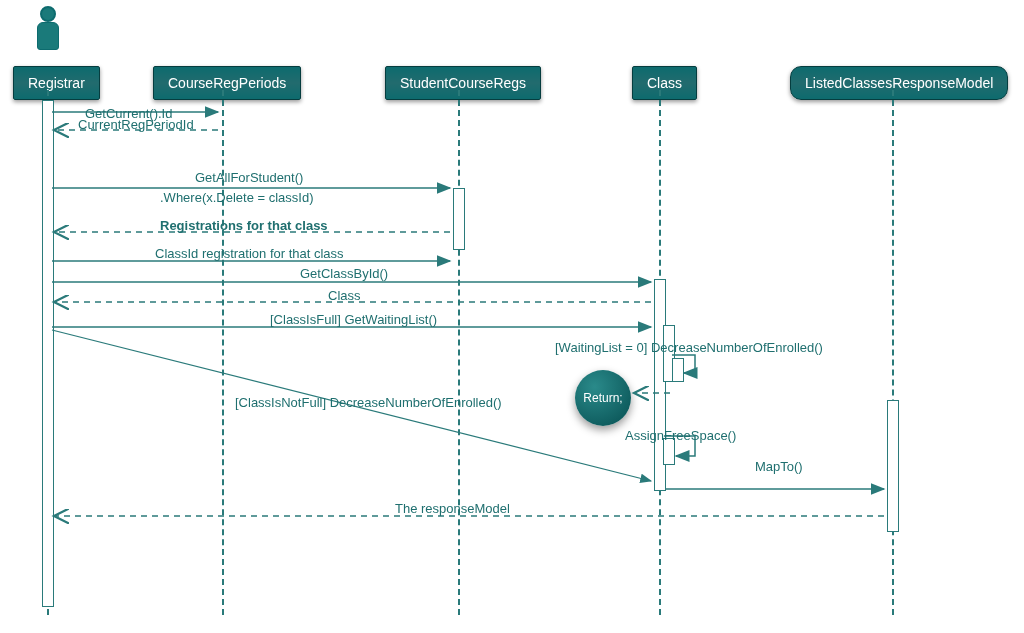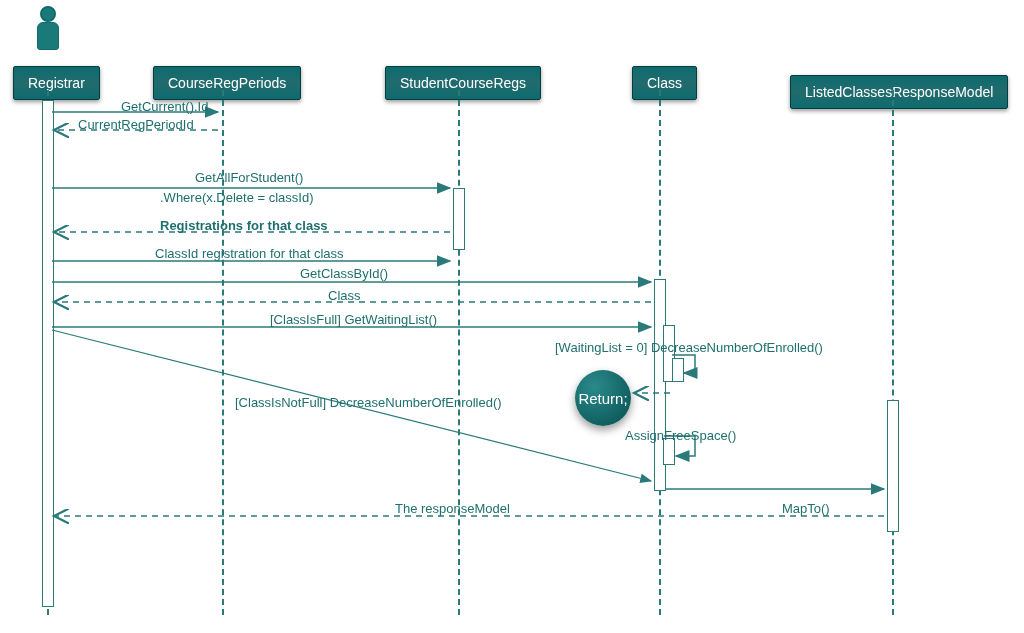--- a/index.html
+++ b/index.html
@@ -56,21 +56,21 @@
     position: absolute;
     width: 56px;
     height: 56px;
     border-radius: 50%;
     background: radial-gradient(circle at 35% 30%, #2a8a8a, #0d5a5c 80%);
     box-shadow: 0 4px 8px rgba(0,0,0,0.4);
     color: #fff;
     display: flex;
     align-items: center;
     justify-content: center;
-    font-size: 15px;
+    font-size: 12px;
   }
   .actor-head {
     position: absolute;
     width: 12px;
     height: 12px;
     border: 2px solid #0d6b6e;
     background: #1a7a7a;
     border-radius: 50%;
   }
   .actor-body {
@@ -85,21 +85,21 @@
 </head>
 <body>
 
 <div class="actor-head" style="left:40px; top:6px;"></div>
 <div class="actor-body" style="left:37px; top:22px;"></div>
 
 <div class="participant-box" style="left:13px; top:55px;"><span>Registrar</span></div>
 <div class="participant-box" style="left:153px; top:55px;"><span>CourseRegPeriods</span></div>
 <div class="participant-box" style="left:385px; top:55px;text-align:center;"><span>StudentCourseRegs</span></div>
 <div class="participant-box" style="left:632px; top:55px;"><span>Class</span></div>
-<div class="participant-box" style="left:790px; top:64px;"><span>ListedClassesResponseModel</span></div>
+<div class="participant-box" style="left:790px; top:55px;border-radius:11px;"><span>ListedClassesResponseModel</span></div>
 
 <div class="lifeline" style="left:47px;"></div>
 <div class="lifeline" style="left:222px;"></div>
 <div class="lifeline" style="left:458px;"></div>
 <div class="lifeline" style="left:659px;"></div>
 <div class="lifeline" style="left:892px;"></div>
 
 <div class="activation" style="left:47px; top:100px; height:505px;"></div>
 <div class="activation" style="left:458px; top:188px; height:60px;"></div>
 <div class="activation" style="left:659px; top:279px; height:210px;"></div>
@@ -139,26 +139,26 @@
 
   <path d="M664 436 L695 436 L695 456 L676 456" fill="none" stroke="#2a7a7a" stroke-width="1.5" marker-end="url(#solidArrow)"></path>
 
   <line x1="52" y1="330" x2="651" y2="481" stroke="#2a7a7a" stroke-width="1.2" marker-end="url(#solidArrow)"></line>
 
   <line x1="665" y1="489" x2="884" y2="489" stroke="#2a7a7a" stroke-width="1.5" marker-end="url(#solidArrow)"></line>
 
   <line x1="884" y1="516" x2="54" y2="516" stroke="#2a7a7a" stroke-width="1.5" stroke-dasharray="6,5" marker-end="url(#openArrow)"></line>
 </svg>
 
-<div class="msg-label" style="left:85px; top:99px;margin-left:36px;">GetCurrent().Id</div>
+<div class="msg-label" style="left:85px; top:106px;">GetCurrent().Id</div>
 <div class="msg-label" style="left:78px; top:117px;">CurrentRegPeriodId</div>
 <div class="msg-label" style="left:195px; top:170px;">GetAllForStudent()</div>
 <div class="msg-label" style="left:160px; top:190px;">.Where(x.Delete = classId)</div>
 <div class="msg-label" style="left:160px; top:218px;font-weight:bold;">Registrations for that class</div>
 <div class="msg-label" style="left:155px; top:246px;">ClassId registration for that class</div>
 <div class="msg-label" style="left:300px; top:266px;">GetClassById()</div>
 <div class="msg-label" style="left:328px; top:288px;">Class</div>
 <div class="msg-label" style="left:270px; top:312px;">[ClassIsFull] GetWaitingList()</div>
 <div class="msg-label" style="left:555px; top:340px;">[WaitingList = 0] DecreaseNumberOfEnrolled()</div>
 <div class="msg-label" style="left:625px; top:428px;">AssignFreeSpace()</div>
 <div class="msg-label" style="left:235px; top:395px;text-align:right;">[ClassIsNotFull] DecreaseNumberOfEnrolled()</div>
-<div class="msg-label" style="left:755px; top:501px;margin-left:27px;">MapTo()</div>
+<div class="msg-label" style="left:755px; top:459px;">MapTo()</div>
 <div class="msg-label" style="left:395px; top:501px;">The responseModel</div>
 
 </body></html>

